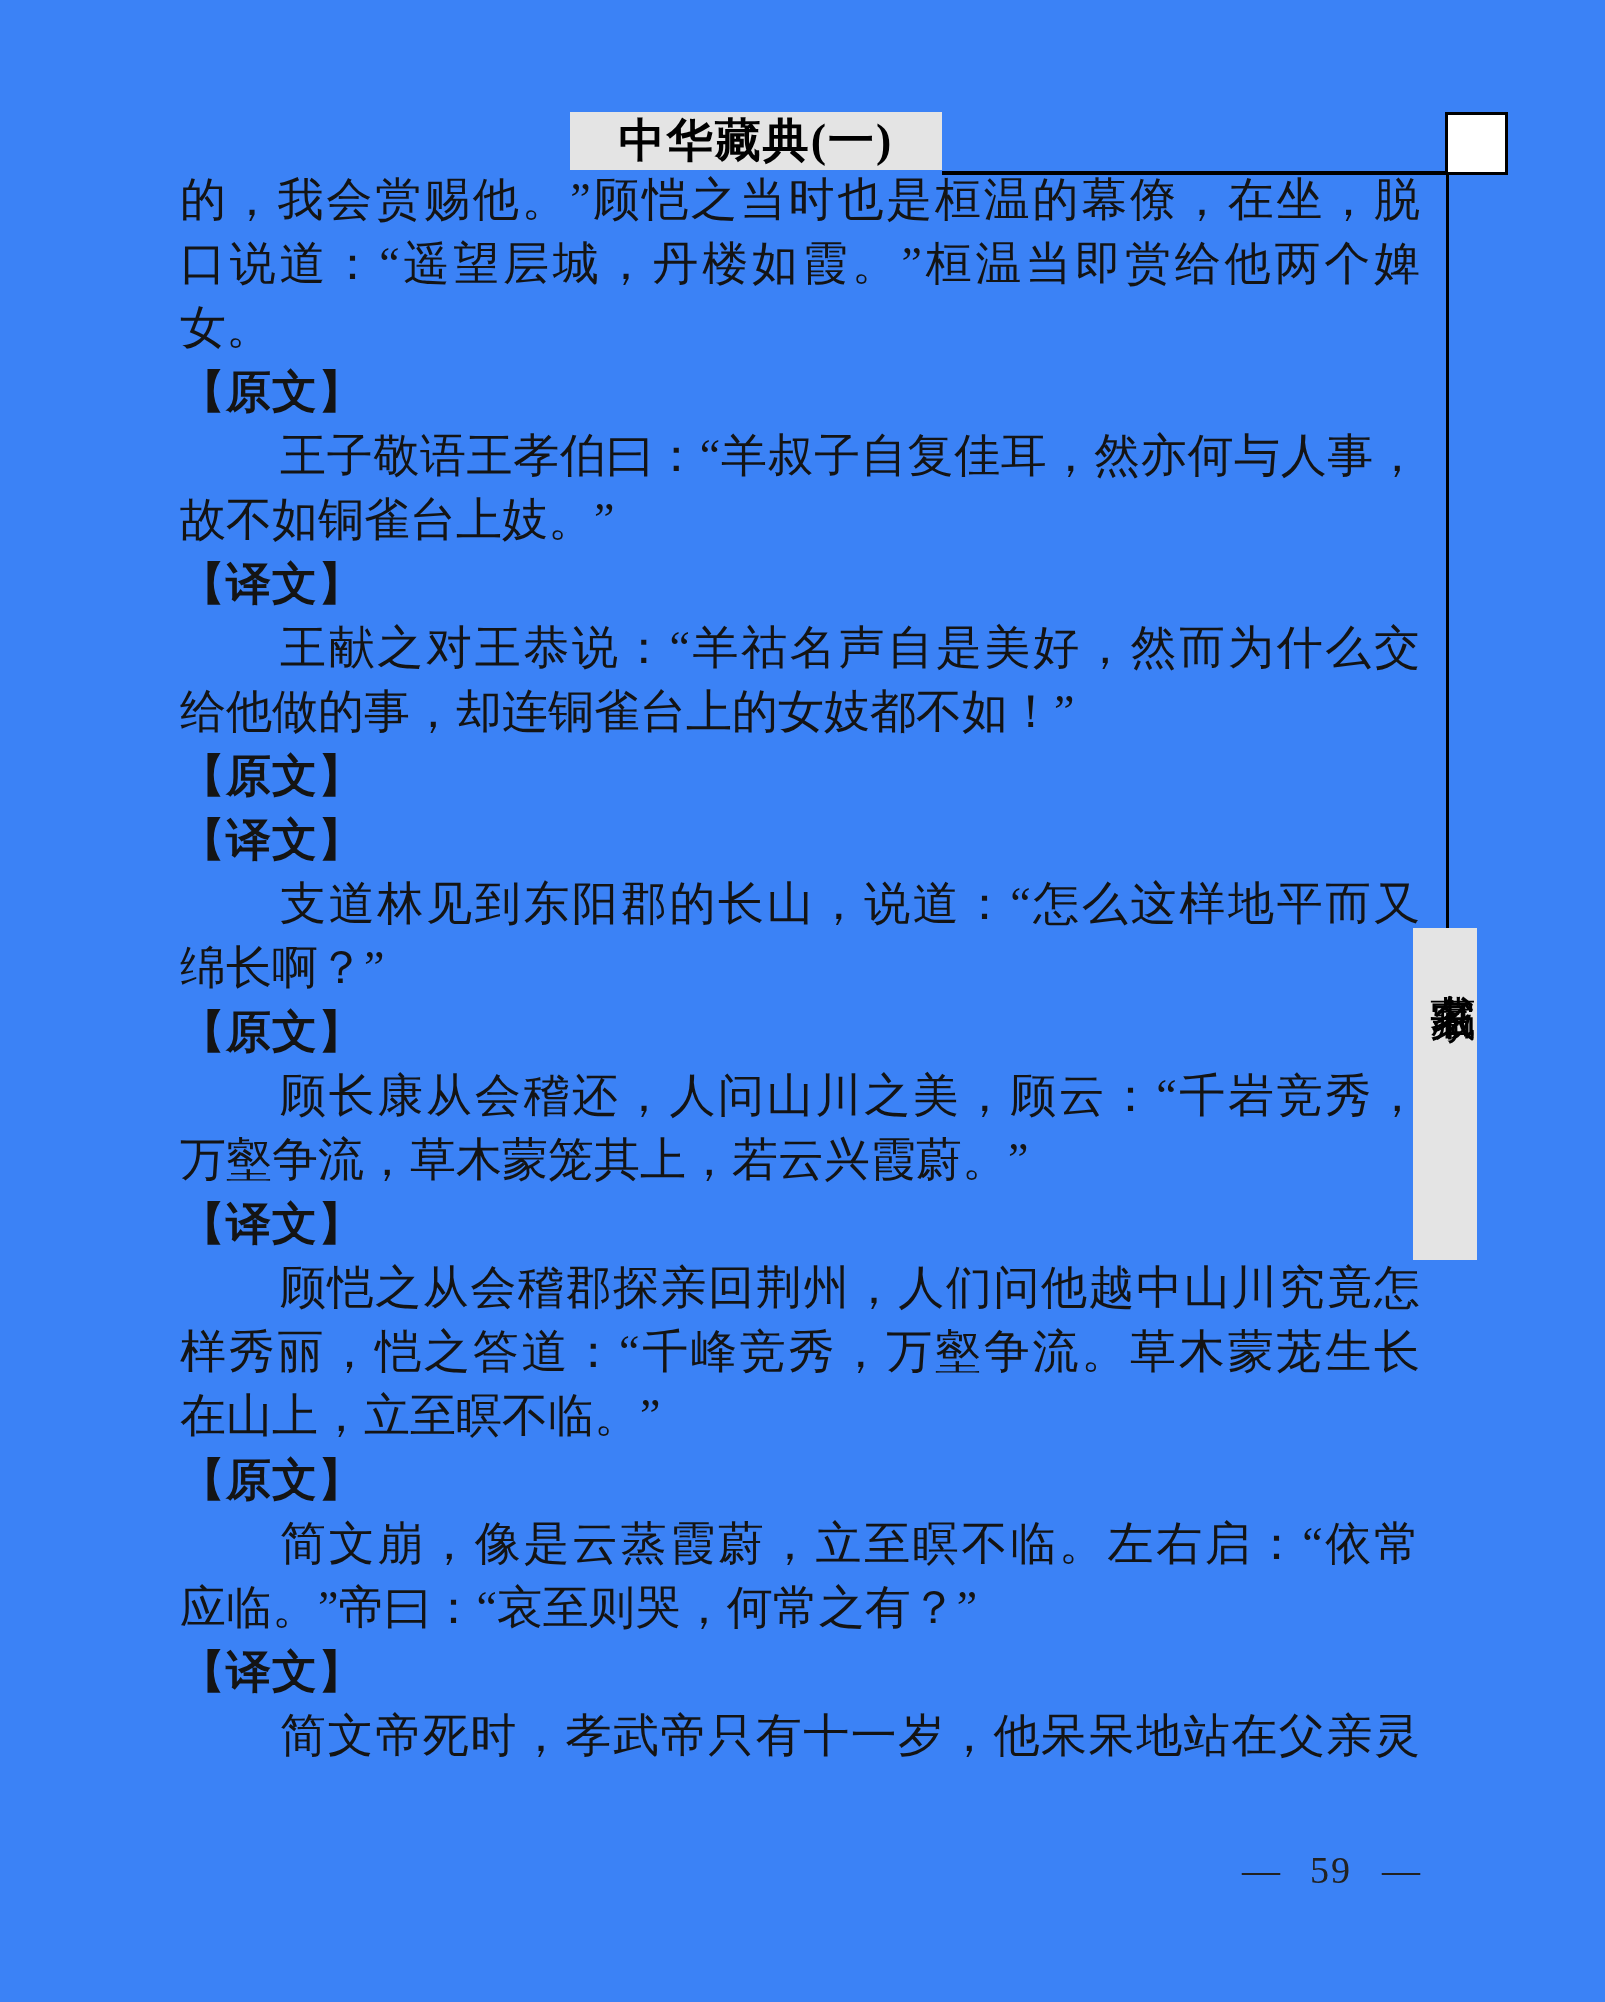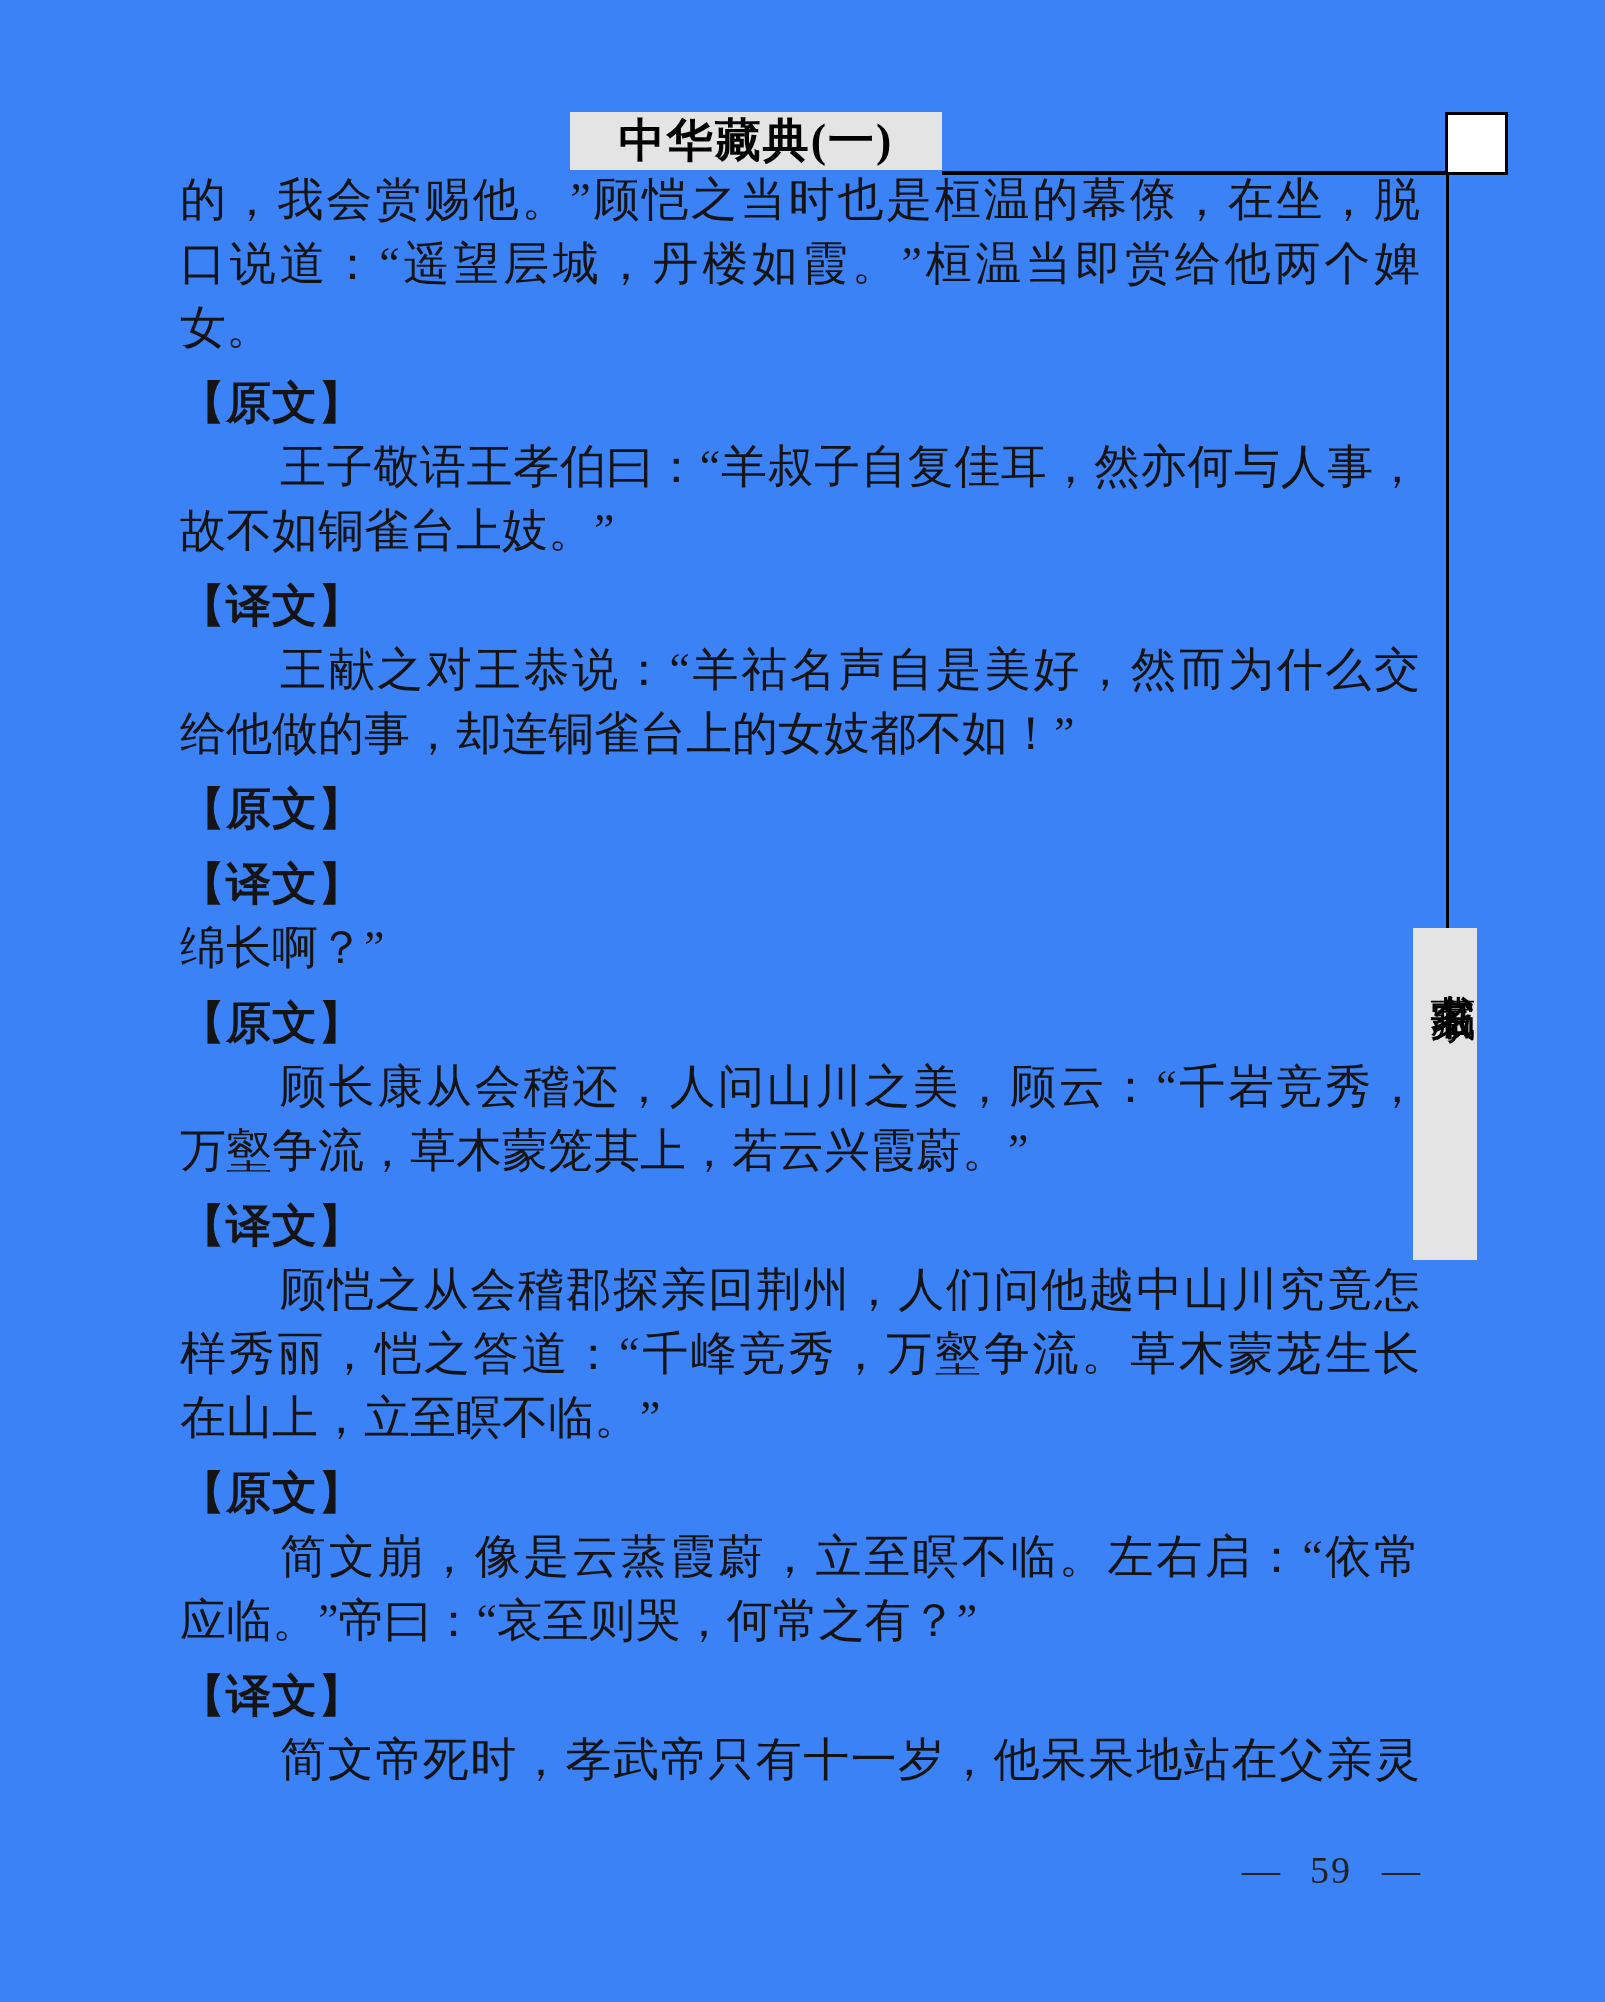--- a/index.html
+++ b/index.html
@@ -98,21 +98,20 @@
     text-align-last: justify;
     text-justify: inter-character;
   }
   .row.indent {
     text-indent: 100px;
   }
   .row.label {
     font-weight: 700;
     font-size: 45px;
     letter-spacing: 1px;
-    margin-top: 11px;
   }
   
   .footer {
     position: absolute;
     left: 180px;
     top: 1848px;
     width: 1240px;
     text-align: right;
     font-size: 38px;
     color: #222;
@@ -143,20 +142,21 @@
       <div class="row j">口说道：“遥望层城，丹楼如霞。”桓温当即赏给他两个婢</div>
       <div class="row">女。</div>
       <div class="row label">【原文】</div>
       <div class="row j indent">王子敬语王孝伯曰：“羊叔子自复佳耳，然亦何与人事，</div>
       <div class="row">故不如铜雀台上妓。”</div>
       <div class="row label">【译文】</div>
       <div class="row j indent">王献之对王恭说：“羊祜名声自是美好，然而为什么交</div>
       <div class="row">给他做的事，却连铜雀台上的女妓都不如！”</div>
       <div class="row label">【原文】</div>
       <div class="row label">【译文】</div>
+      <div class="row j indent">支道林见到东阳郡的长山，说道：“怎么这样地平而又</div>
       <div class="row">绵长啊？”</div>
       <div class="row label">【原文】</div>
       <div class="row j indent">顾长康从会稽还，人问山川之美，顾云：“千岩竞秀，</div>
       <div class="row">万壑争流，草木蒙笼其上，若云兴霞蔚。”</div>
       <div class="row label">【译文】</div>
       <div class="row j indent">顾恺之从会稽郡探亲回荆州，人们问他越中山川究竟怎</div>
       <div class="row j">样秀丽，恺之答道：“千峰竞秀，万壑争流。草木蒙茏生长</div>
       <div class="row">在山上，立至瞑不临。”</div>
       <div class="row label">【原文】</div>
       <div class="row j indent">简文崩，像是云蒸霞蔚，立至瞑不临。左右启：“依常</div>

